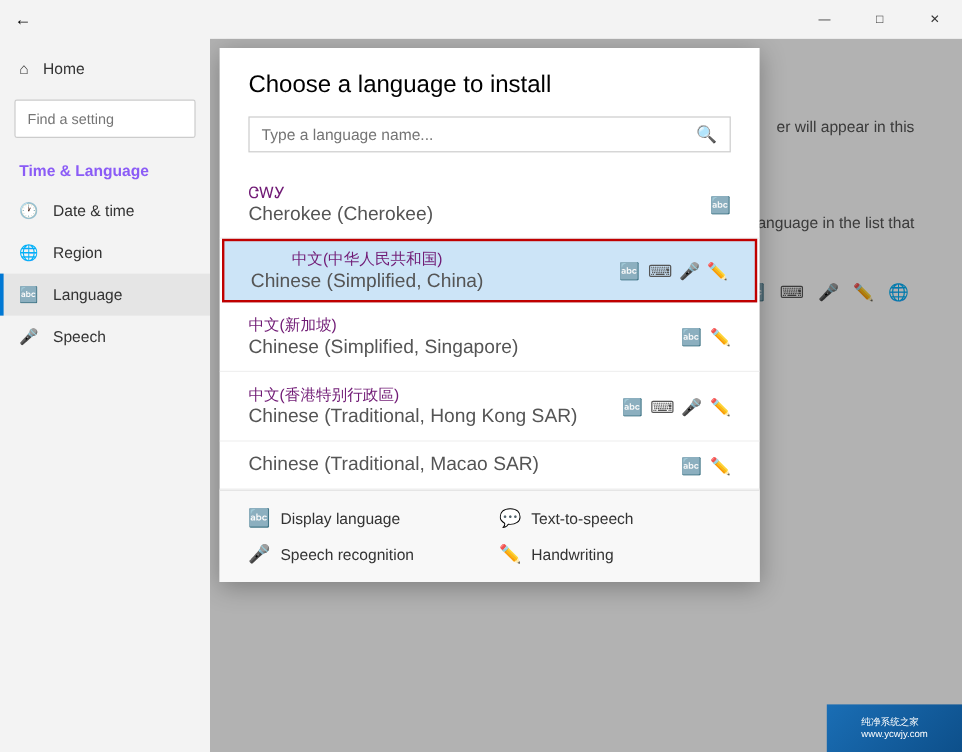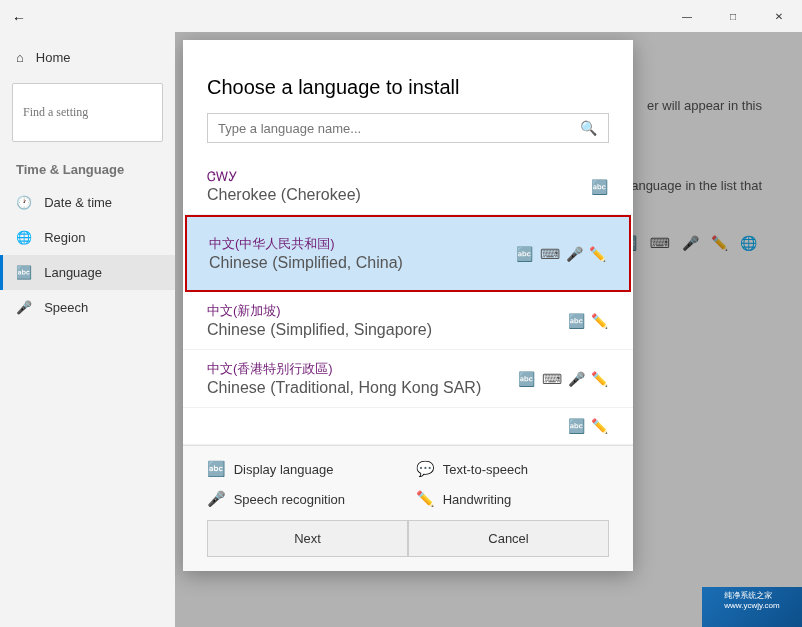--- a/index.html
+++ b/index.html
@@ -81,35 +81,34 @@
       align-items: center;
       gap: 12px;
       padding: 10px 16px;
       cursor: pointer;
       font-size: 13px;
       color: #333;
     }
 
     .sidebar-search {
       margin: 8px 12px;
-      padding: 21px 10px;
+      padding: 8px 10px;
       background: white;
       border: 1px solid #ccc;
       border-radius: 2px;
       font-size: 12px;
       color: #999;
       width: calc(100% - 24px);
-      font-family: Liberation Serif, serif;
     }
 
     .sidebar-section-title {
       padding: 12px 16px 8px 16px;
       font-size: 13px;
       font-weight: 600;
-      color: #737373;
+      color: #8b5cf6;
     }
 
     .sidebar-item {
       display: flex;
       align-items: center;
       gap: 12px;
       padding: 10px 16px;
       cursor: pointer;
       font-size: 13px;
       color: #333;
@@ -166,21 +165,21 @@
     .dialog {
       width: 450px;
       background: white;
       box-shadow: 0 4px 20px rgba(0,0,0,0.3);
       display: flex;
       flex-direction: column;
       max-height: 610px;
     }
 
     .dialog-header {
-      padding: 36px 24px 12px 24px;
+      padding: 20px 24px 12px 24px;
     }
 
     .dialog-title {
       font-size: 20px;
       font-weight: 400;
       color: #000;
       margin-bottom: 14px;
     }
 
     .dialog-search {
@@ -217,21 +216,22 @@
       border-bottom: 1px solid #f0f0f0;
       display: flex;
       align-items: center;
       justify-content: space-between;
     }
 
     .lang-item.selected {
       background: #cce4f7;
       border: 2px solid #c00000;
       margin: 0 2px;
-      padding: 18px 22px;
+      padding: 6px 22px;
+      text-align: center;
     }
 
     .lang-info {}
 
     .lang-name {
       font-size: 13px;
       color: #701a75;
       font-weight: 400;
     }
 
@@ -295,24 +295,25 @@
 
     .dialog-btn.primary {
       background: #f0f0f0;
     }
 
     
     .watermark {
       position: absolute;
       bottom: 0;
       right: 0;
-      width: 100px;
+      width: 113px;
       height: 40px;
       background: linear-gradient(135deg, #1a6eb5, #0d4f8a);
       display: flex;
+      align-items: center;
       justify-content: center;
       font-size: 9px;
       color: white;
       padding: 4px;
     }
 
     .icon-back { font-size: 14px; }
 
     
     .dialog-list::-webkit-scrollbar { width: 6px; }
@@ -430,20 +431,21 @@
               <div class="lang-icons">
                 <span>🔤</span>
                 <span>⌨</span>
                 <span>🎤</span>
                 <span>✏️</span>
               </div>
             </div>
 
             <div class="lang-item">
               <div class="lang-info">
+                <div class="lang-subname">Chinese (Traditional, Macao SAR)</div>
               </div>
               <div class="lang-icons">
                 <span>🔤</span>
                 <span>✏️</span>
               </div>
             </div>
           </div>
 
           <div class="dialog-features">
             <div class="features-grid">
@@ -457,24 +459,20 @@
               </div>
               <div class="feature-item">
                 <span class="feature-icon">🎤</span>
                 <span>Speech recognition</span>
               </div>
               <div class="feature-item">
                 <span class="feature-icon">✏️</span>
                 <span>Handwriting</span>
               </div>
             </div>
-            <div class="dialog-buttons">
-              <button class="dialog-btn primary">Next</button>
-              <button class="dialog-btn">Cancel</button>
-            </div>
           </div>
         </div>
       </div>
 
       <div class="watermark">
         <span style="font-size:8px; line-height:1.2;">纯净系统之家<br>www.ycwjy.com</span>
       </div>
     </div>
   </div>
 </div>

